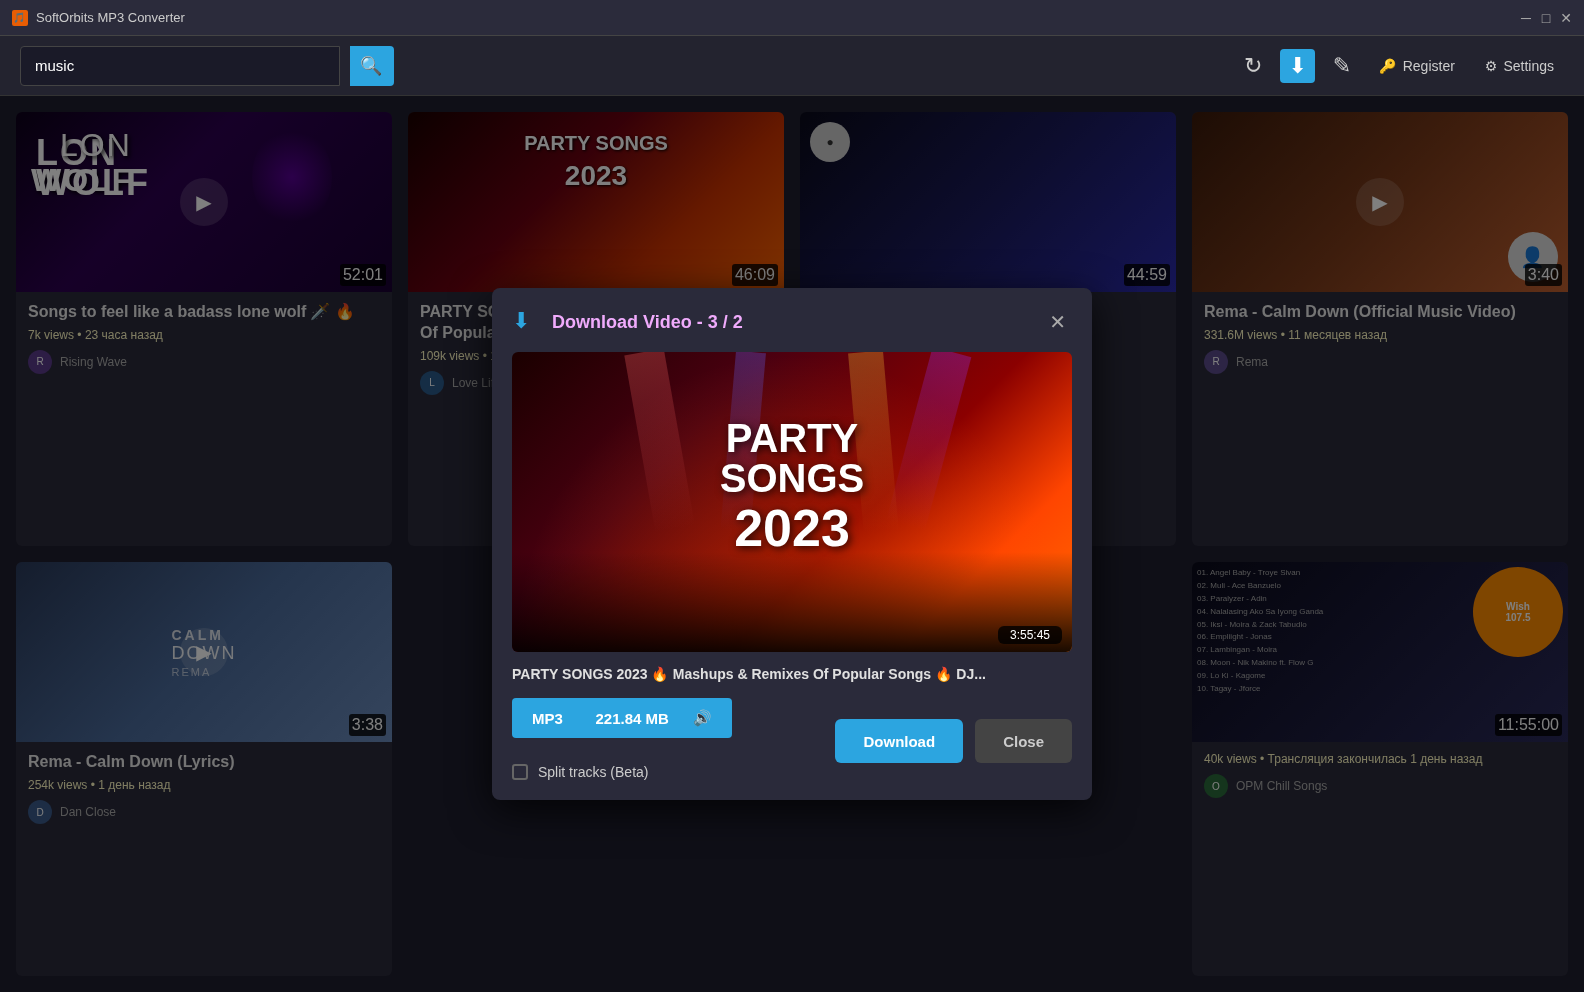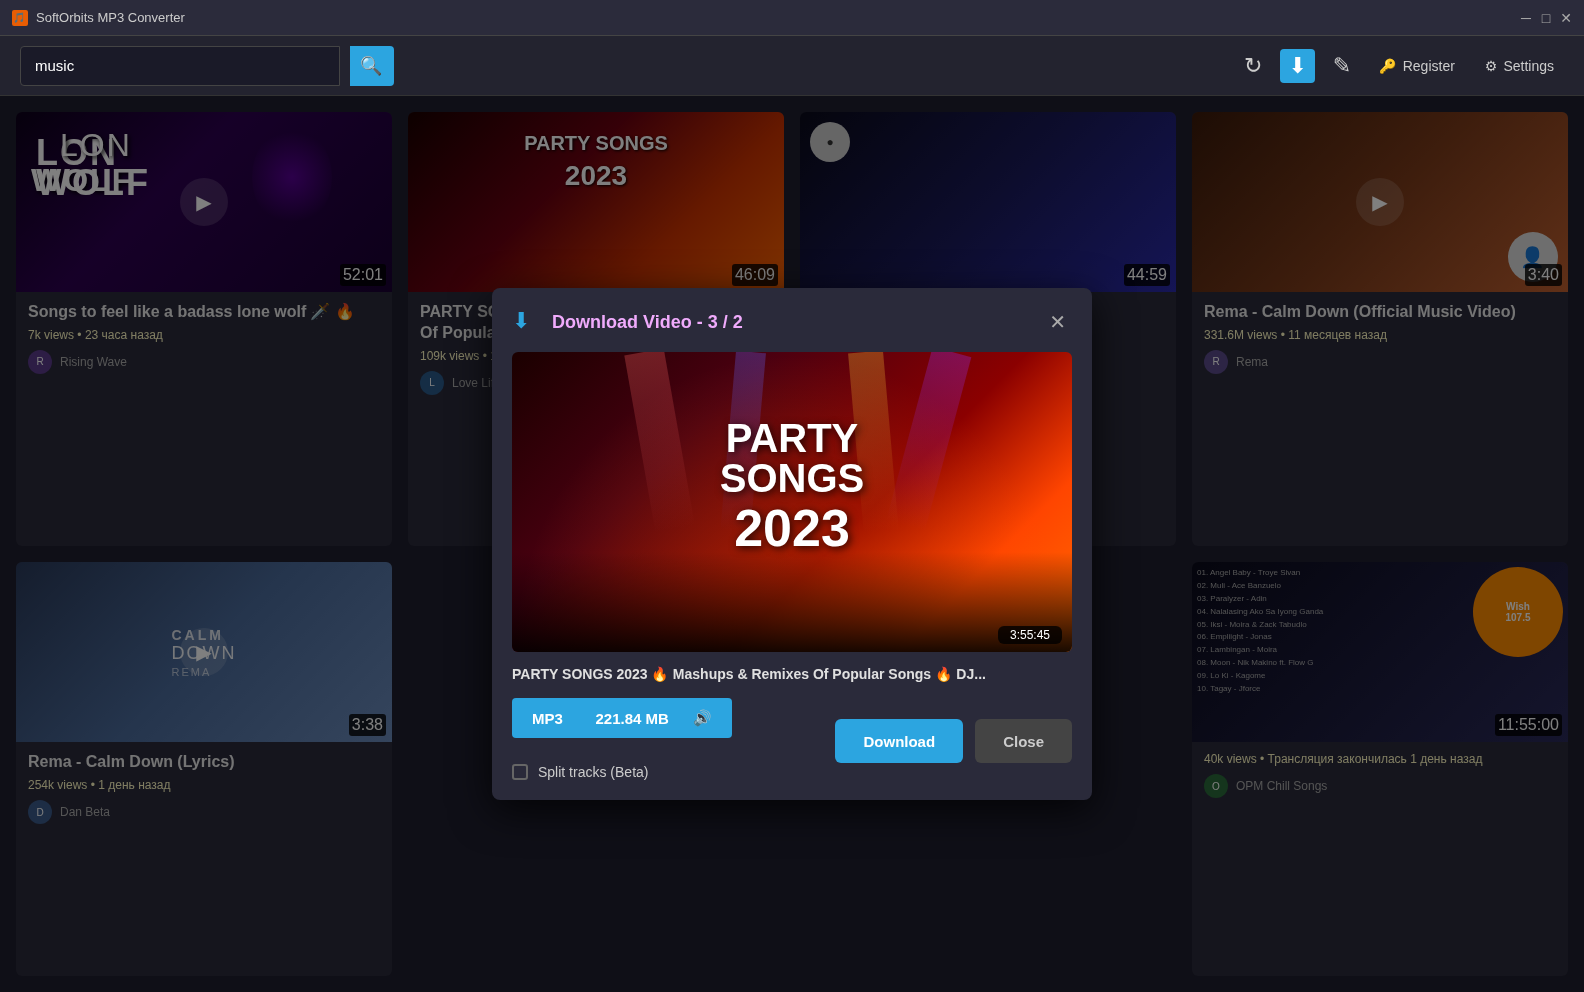--- a/index.html
+++ b/index.html
@@ -553,21 +553,21 @@
         </div>
       </div>
       <div class="play-btn-overlay">▶</div>
       <div class="duration-badge">3:38</div>
     </div>
     <div class="card-info">
       <div class="card-title">Rema - Calm Down (Lyrics)</div>
       <div class="card-meta">254k views • 1 день назад</div>
       <div class="card-channel">
         <div class="channel-avatar" style="background:#3a5a8a;">D</div>
-        <span class="channel-name">Dan Beta</span>
+        <span class="channel-name">Dan Close</span>
       </div>
     </div>
   </div>
 
   <div class="video-card" style="grid-column: 4;">
     <div class="video-thumb">
       <div style="width:100%;height:100%;background:linear-gradient(135deg, #0a0a1a 0%, #1a1a3a 50%, #2a2a5a 100%);position:relative;display:flex;align-items:center;justify-content:center;">
         <div style="position:absolute;left:5px;top:5px;right:45%;font-size:8px;color:#aaa;line-height:1.6;">
           01. Angel Baby - Troye Sivan<br>
           02. Muli - Ace Banzuelo<br>

